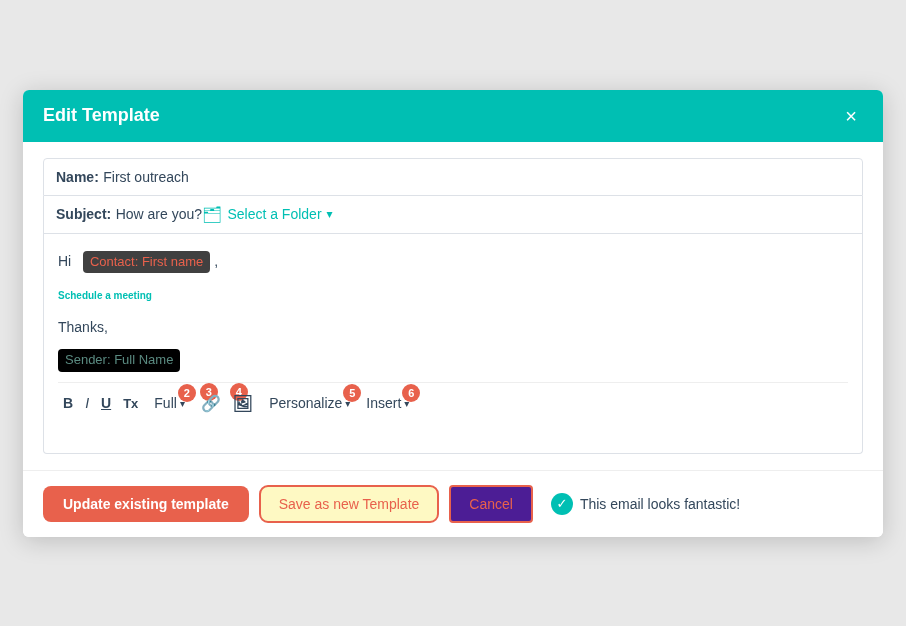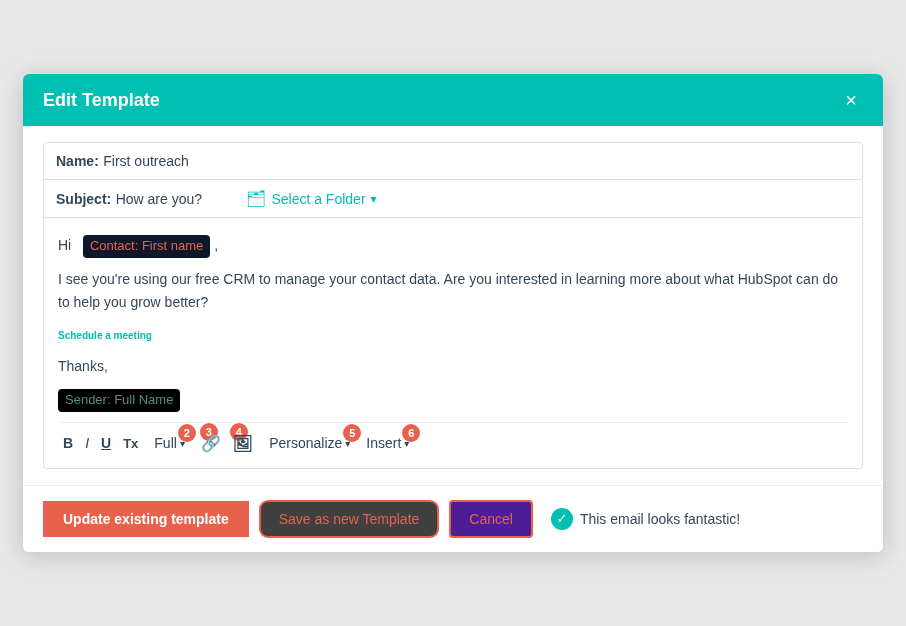--- a/index.html
+++ b/index.html
@@ -52,21 +52,20 @@
       padding: 16px 20px 16px 20px;
     }
     .field-row {
       display: flex;
       align-items: center;
       justify-content: space-between;
       padding: 9px 12px;
       border: 1px solid #dde1e7;
       border-radius: 4px 4px 0 0;
       background: #fff;
-      gap: 44px;
     }
     .field-row + .field-row {
       border-top: none;
       border-radius: 0;
     }
     .field-label {
       font-size: 14px;
       font-weight: 600;
       color: #33475b;
     }
@@ -104,21 +103,21 @@
       min-height: 220px;
       background: #fff;
     }
     .editor-content {
       font-size: 14px;
       color: #33475b;
       line-height: 1.6;
     }
     .token {
       display: inline-block;
-      background: #0f172a;
+      background: #404040;
       color: #e8614c;
       border-radius: 4px;
       padding: 1px 7px;
       font-size: 13px;
       font-weight: 500;
     }
     .token.sender {
       background: #000000;
       color: #5a8a80;
     }
@@ -194,28 +193,28 @@
       align-items: center;
       gap: 10px;
       padding: 14px 20px;
       border-top: 1px solid #eee;
       background: #fff;
     }
     .btn-primary {
       background: #e8614c;
       color: #fff;
       border: none;
-      border-radius: 0;
+      border-radius: 8px;
       padding: 10px 20px;
       font-size: 14px;
       font-weight: 600;
       cursor: pointer;
     }
     .btn-outline {
-      background: #404040;
+      background: #fef9c3;
       color: #e8614c;
       border: 2px solid #e8614c;
       border-radius: 9px;
       padding: 9px 18px;
       font-size: 14px;
       font-weight: 500;
       cursor: pointer;
     }
     .btn-cancel {
       background: #4c1d95;
@@ -285,21 +284,20 @@
       <div class="editor-area">
         <div class="editor-content">
 
           <div class="editor-para">
             <span>Hi</span>
             <span>&nbsp;</span>
             <span class="token">Contact: First name</span>
             <span> ,</span>
           </div>
 
-          <div class="editor-para">I see you're using our free CRM to manage your contact data. Are you interested in learning more about what HubSpot can do to help you grow better?</div>
 
           <div class="editor-para">
             <a class="schedule-link">Schedule a meeting</a>
           </div>
 
           <div class="editor-para">
             <span>Thanks,</span>
           </div>
           <div class="editor-para">
             <span class="token sender">Sender: Full Name</span>

